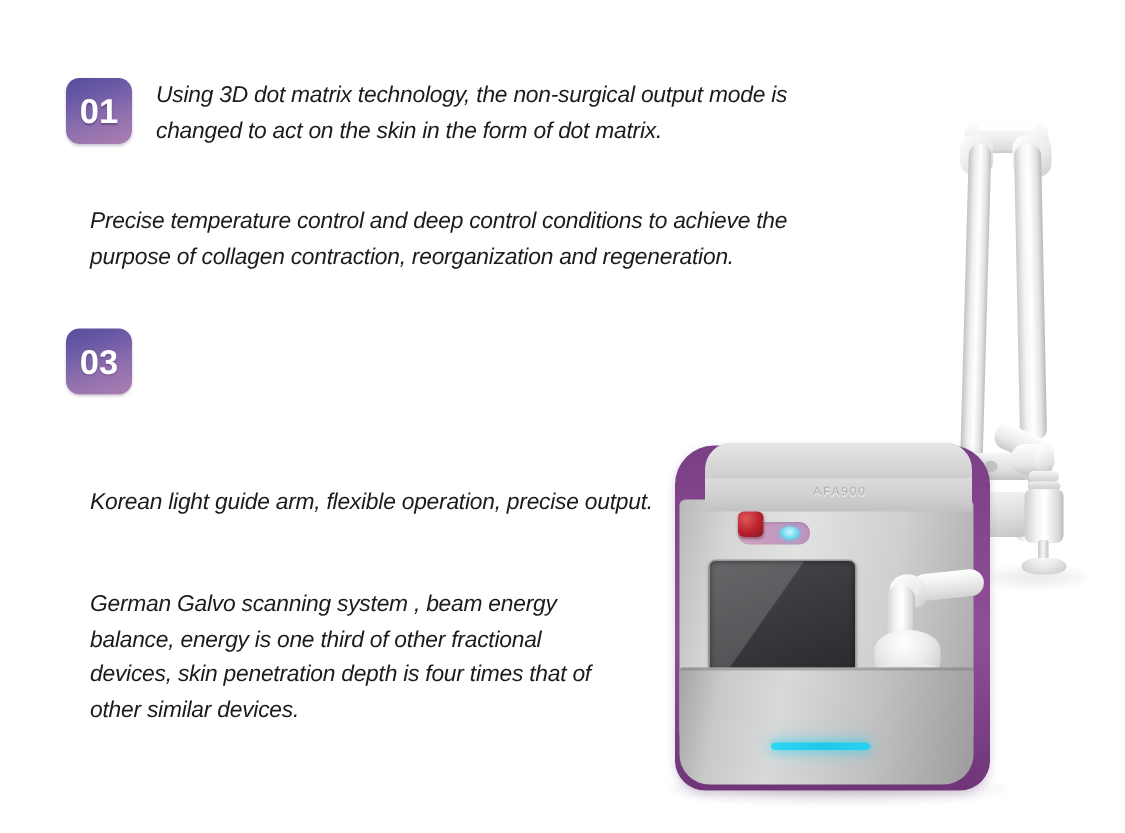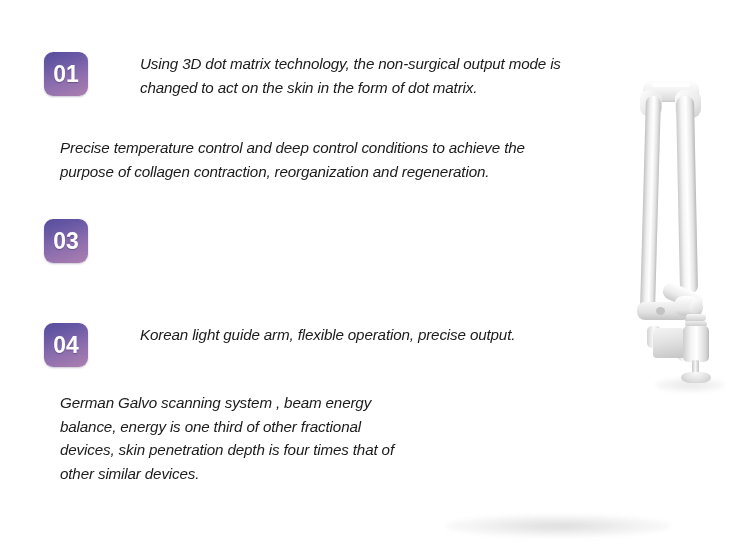--- a/index.html
+++ b/index.html
@@ -28,21 +28,20 @@
     position: absolute;
     left: 44px;
     top: 44px;
     width: 560px;
   }
 
   .feature-row {
     position: absolute;
     display: flex;
     align-items: flex-start;
-    gap: 36px;
   }
 
   .badge {
     width: 44px;
     height: 44px;
     flex: 0 0 44px;
     border-radius: 9px;
     background: linear-gradient(160deg, #564c9b 0%, #6b5aa6 28%, #8e6fae 62%, #ab7fb0 100%);
     box-shadow: 0 1px 2px rgba(70,50,100,0.28);
     display: flex;
@@ -537,23 +536,20 @@
       <div class="feature-text">Precise temperature control and deep control conditions to achieve the purpose of collagen contraction, reorganization and regeneration.</div>
     </div>
 
     <div class="feature-row" id="row-3">
       <div class="badge">
         <span class="badge-num">03</span>
       </div>
     </div>
 
     <div class="feature-row" id="row-4">
-      <div class="badge">
-        <span class="badge-num">04</span>
-      </div>
       <div class="feature-text">Korean light guide arm, flexible operation, precise output.</div>
     </div>
 
     <div class="feature-row" id="row-5">
       <div class="feature-text">German Galvo scanning system , beam energy balance, energy is one third of other fractional devices, skin penetration depth is four times that of other similar devices.</div>
     </div>
 
   </div>
 
   <div id="device-illustration">
@@ -577,16 +573,40 @@
     <div id="handpiece-side-cyl"></div>
     <div id="handpiece-side-block"></div>
     <div id="handpiece-collar"></div>
     <div id="handpiece-top-knob"></div>
     <div id="handpiece-ring1"></div>
     <div id="handpiece-ring2"></div>
     <div id="handpiece-body"></div>
     <div id="handpiece-tip-stem"></div>
     <div id="handpiece-tip-cone"></div>
 
+    <div id="console">
+      <div id="console-rim"></div>
+      <div id="console-top"></div>
+      <div id="console-face"></div>
+
+      <div id="console-brand-strip"></div>
+      <div id="console-logo">AFA900</div>
+
+      <div id="control-pad"></div>
+      <div id="power-knob"></div>
+      <div id="status-light"></div>
+
+      <div id="touchscreen"></div>
+
+      <div id="arm-base-elbow-h"></div>
+      <div id="arm-base-elbow-corner"></div>
+      <div id="arm-base-elbow-v"></div>
+      <div id="arm-base-cyl"></div>
+      <div id="arm-base-ring"></div>
+
+      <div id="console-lower"></div>
+      <div id="console-lower-seam"></div>
+      <div id="led-strip"></div>
+    </div>
 
   </div>
 
 </div>
 
 </body></html>

